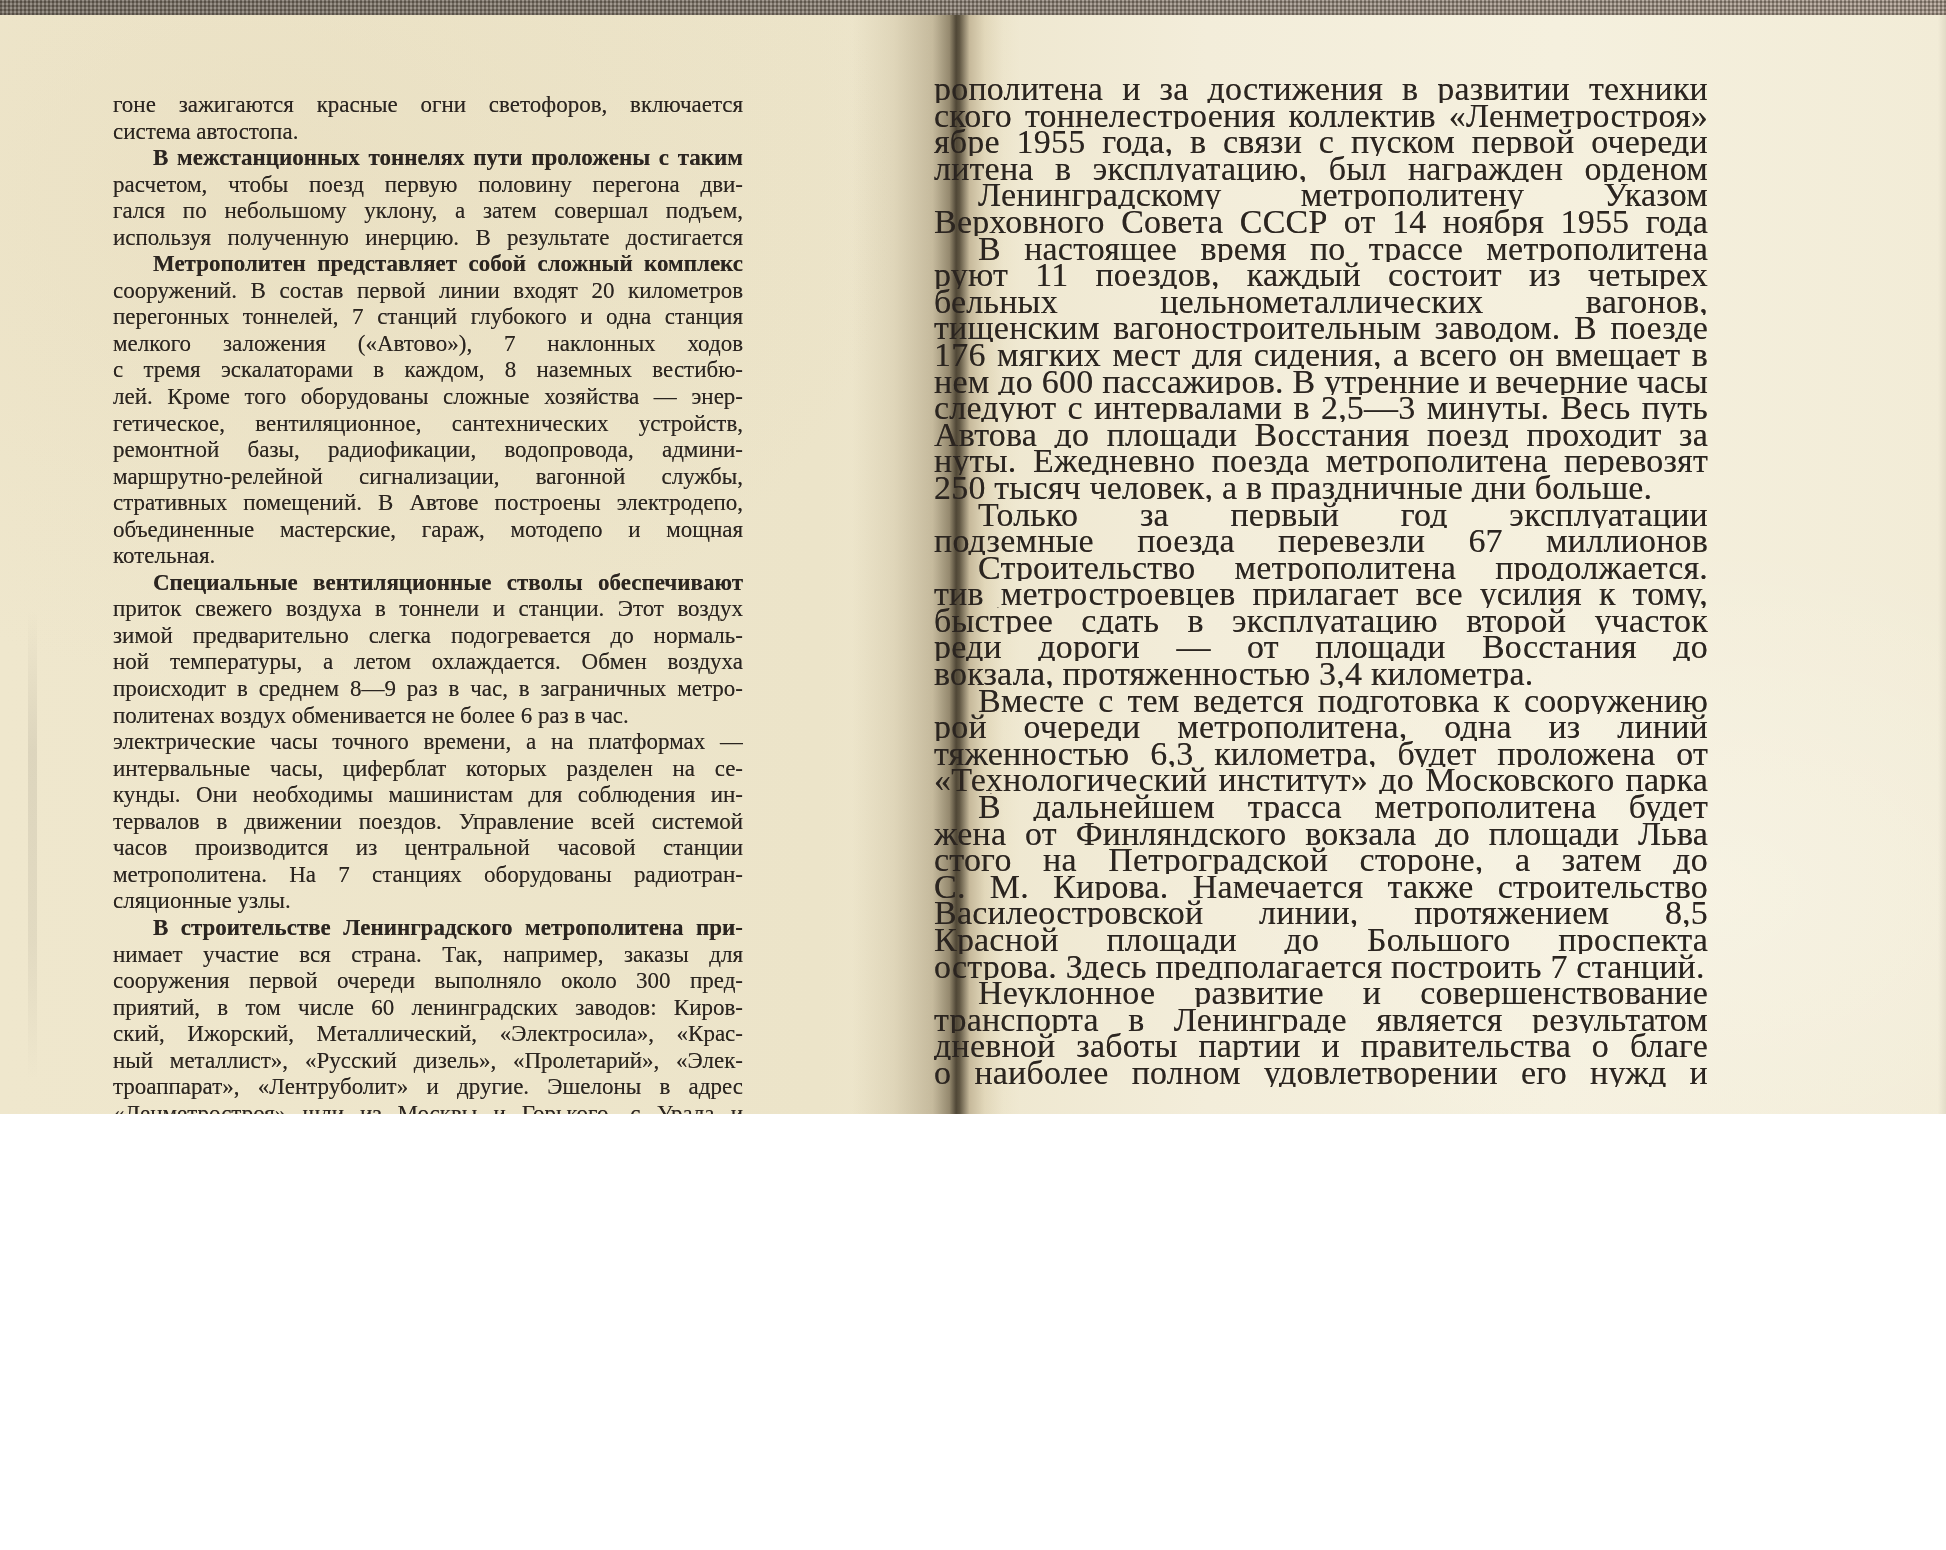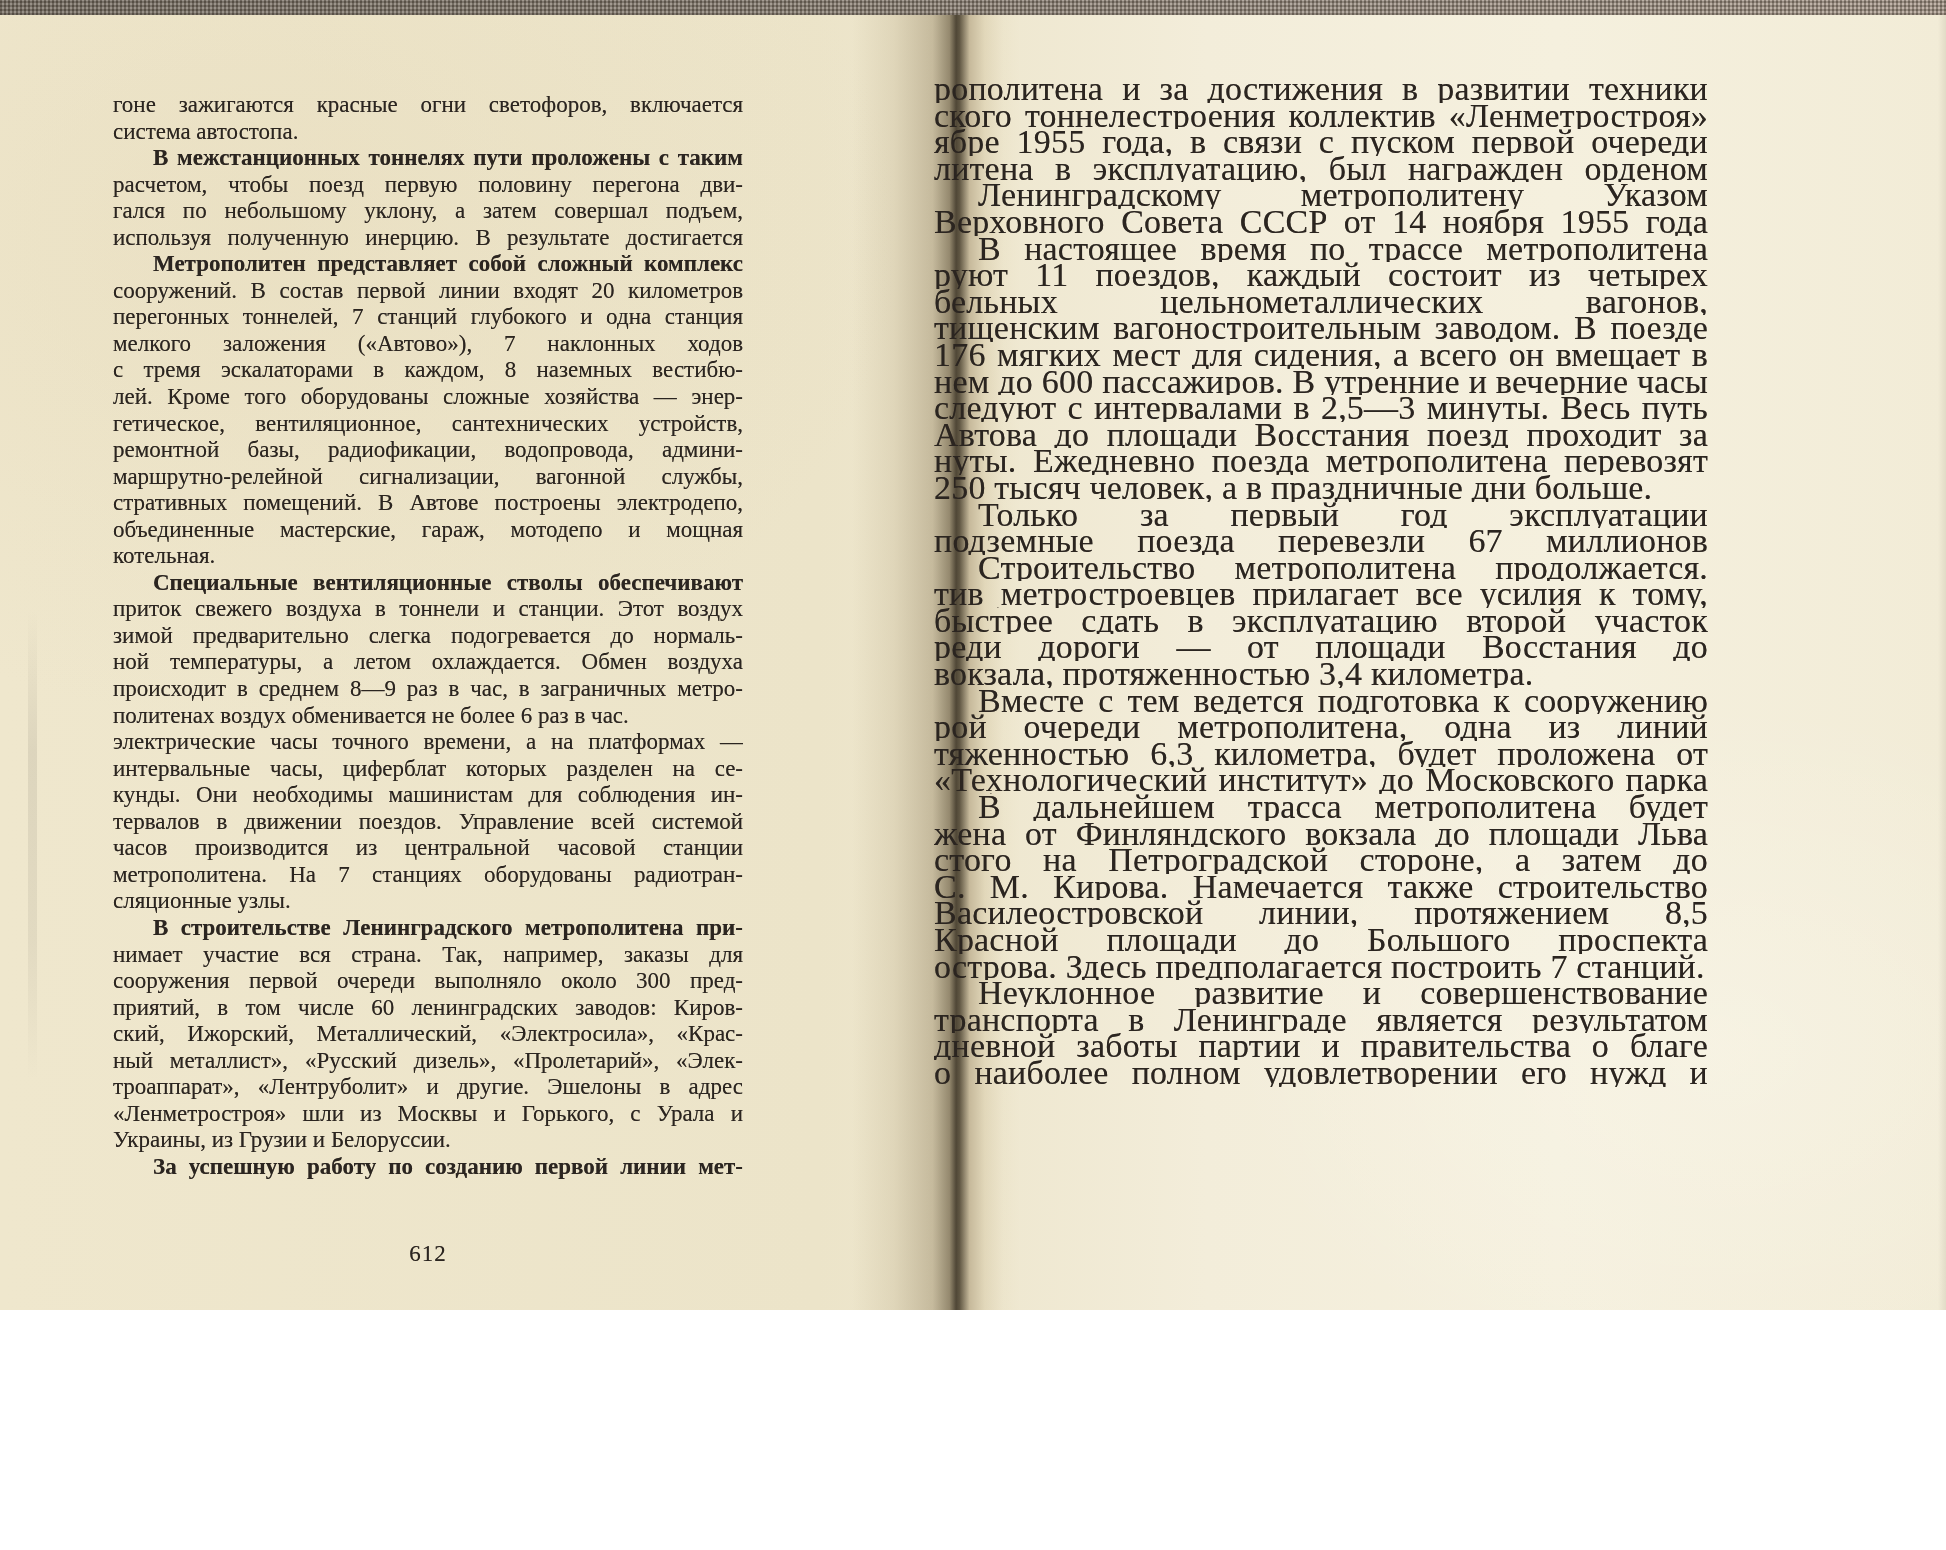--- a/index.html
+++ b/index.html
@@ -2,21 +2,21 @@
 <html><head>
 <meta charset="utf-8">
 <style>
   html, body { margin: 0; padding: 0; }
   body {
     width: 1946px; height: 1550px;
     font-family: "Liberation Serif", "DejaVu Serif", serif;
     overflow: hidden;
   }
   .scan {
-    position: relative; width: 1946px; height: 1310px; overflow: hidden;
+    position: relative; width: 1946px; height: 1114px; overflow: hidden;
     background:
       radial-gradient(ellipse 900px 700px at 14% 18%, rgba(226,213,178,0.35), rgba(226,213,178,0) 70%),
       radial-gradient(ellipse 700px 500px at 88% 80%, rgba(255,255,250,0.25), rgba(255,255,250,0) 70%),
       linear-gradient(90deg, #efe7cd 0%, #ece4c9 42%, #eee7cf 50%, #f3edda 62%, #f5f0de 80%, #f2ecd7 100%);
   }
   
   .top-strip {
     position: absolute; top: 0; left: 0; width: 1946px; height: 15px; z-index: 5;
     background:
       repeating-linear-gradient(90deg, rgba(42,36,28,0.30) 0 2px, rgba(255,255,255,0.10) 2px 4px),

